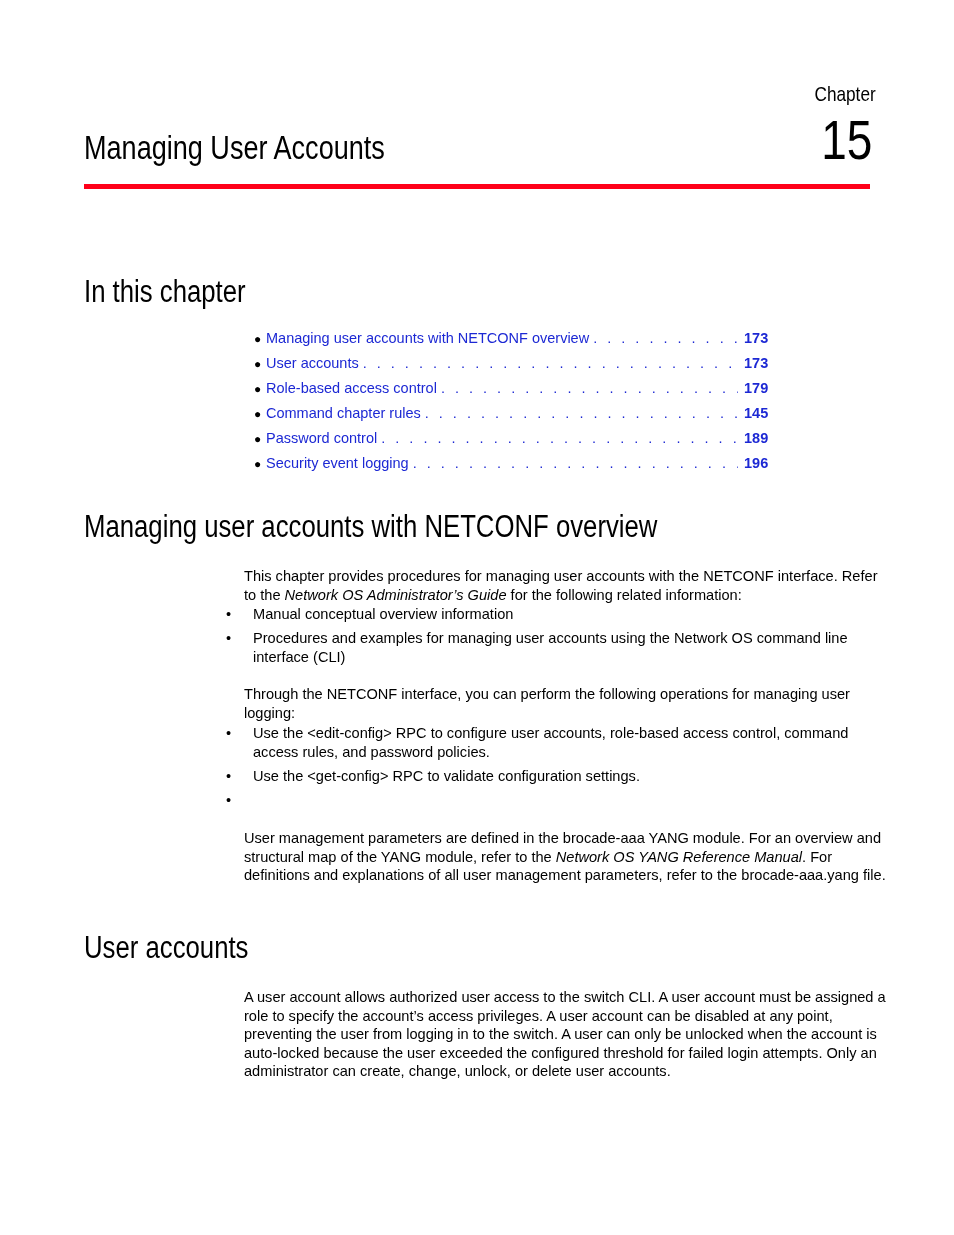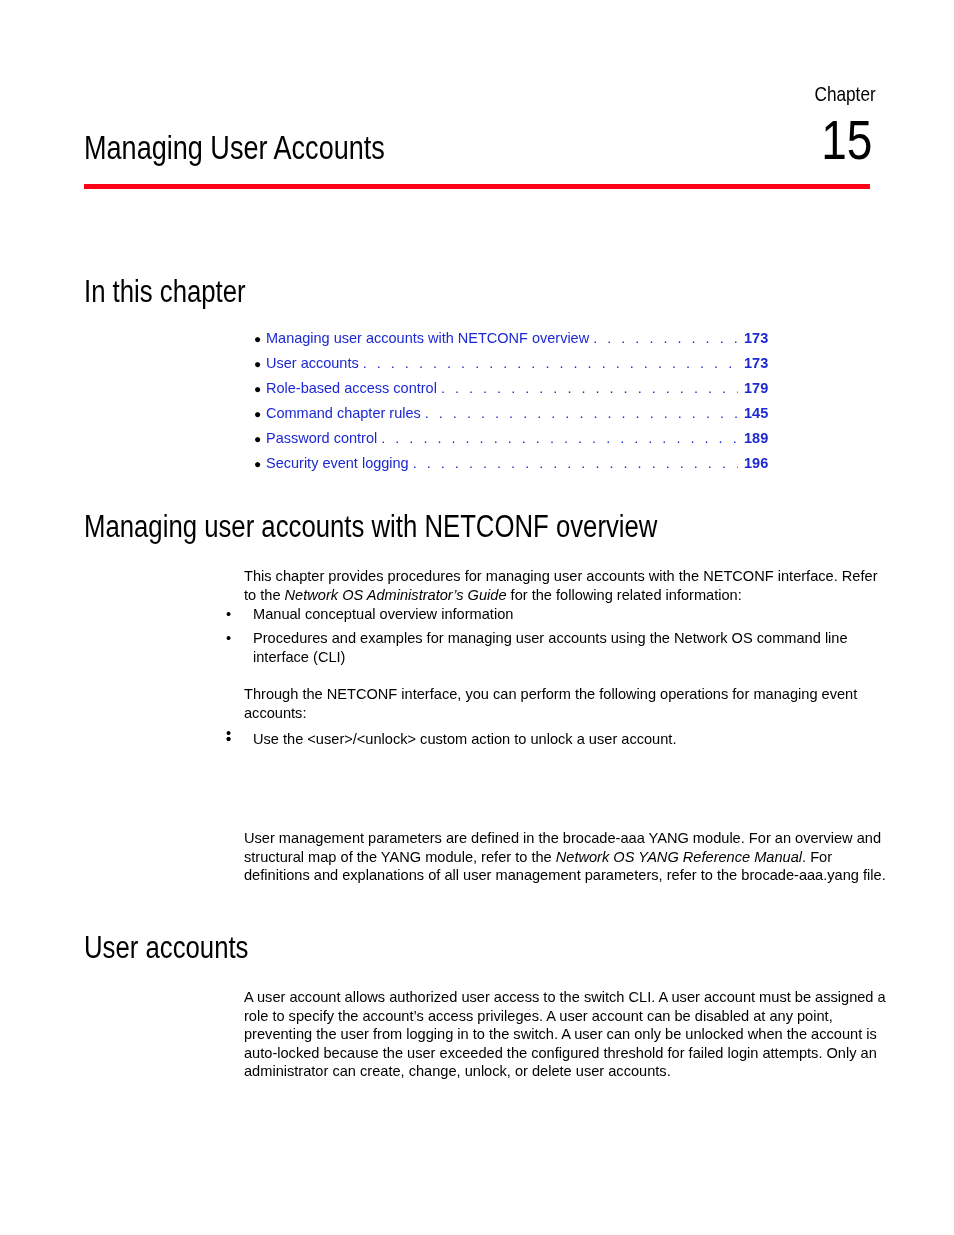--- a/index.html
+++ b/index.html
@@ -76,25 +76,25 @@
 
 <h2 class="sec" style="top:510px;">Managing user accounts with NETCONF overview</h2>
 
 <p class="para body-text" style="top:559px;"><span>This chapter provides procedures for managing user accounts with the NETCONF interface. Refer to the </span><i>Network OS Administrator’s Guide</i><span> for the following related information:</span></p>
 
 <ul class="bullets body-text" style="top:605px;">
   <li><span class="dot">•</span><span>Manual conceptual overview information</span></li>
   <li><span class="dot">•</span><span>Procedures and examples for managing user accounts using the Network OS command line interface (CLI)</span></li>
 </ul>
 
-<p class="para body-text" style="top:677px;">Through the NETCONF interface, you can perform the following operations for managing event accounts:</p>
+<p class="para body-text" style="top:677px;">Through the NETCONF interface, you can perform the following operations for managing user logging:</p>
 
 <ul class="bullets body-text" style="top:724px;">
+  <li><span class="dot">•</span><span>Use the &lt;edit-config&gt; RPC to configure user accounts, role-based access control, command access rules, and password policies.</span></li>
+  <li><span class="dot">•</span><span>Use the &lt;get-config&gt; RPC to validate configuration settings.</span></li>
   <li><span class="dot">•</span></li>
-  <li><span class="dot">•</span></li>
-  <li><span class="dot">•</span><span>Use the &lt;user&gt;/&lt;unlock&gt; custom action to unlock a user account.</span></li>
 </ul>
 
 <p class="para body-text" style="top:821px;"><span>User management parameters are defined in the brocade-aaa YANG module. For an overview and structural map of the YANG module, refer to the </span><i>Network OS YANG Reference Manual</i><span>. For definitions and explanations of all user management parameters, refer to the brocade-aaa.yang file.</span></p>
 
 <h2 class="sec" style="top:931px;">User accounts</h2>
 
 <p class="para body-text" style="top:980px;">A user account allows authorized user access to the switch CLI. A user account must be assigned a role to specify the account’s access privileges. A user account can be disabled at any point, preventing the user from logging in to the switch. A user can only be unlocked when the account is auto-locked because the user exceeded the configured threshold for failed login attempts. Only an administrator can create, change, unlock, or delete user accounts.</p>
 
 </body></html>

